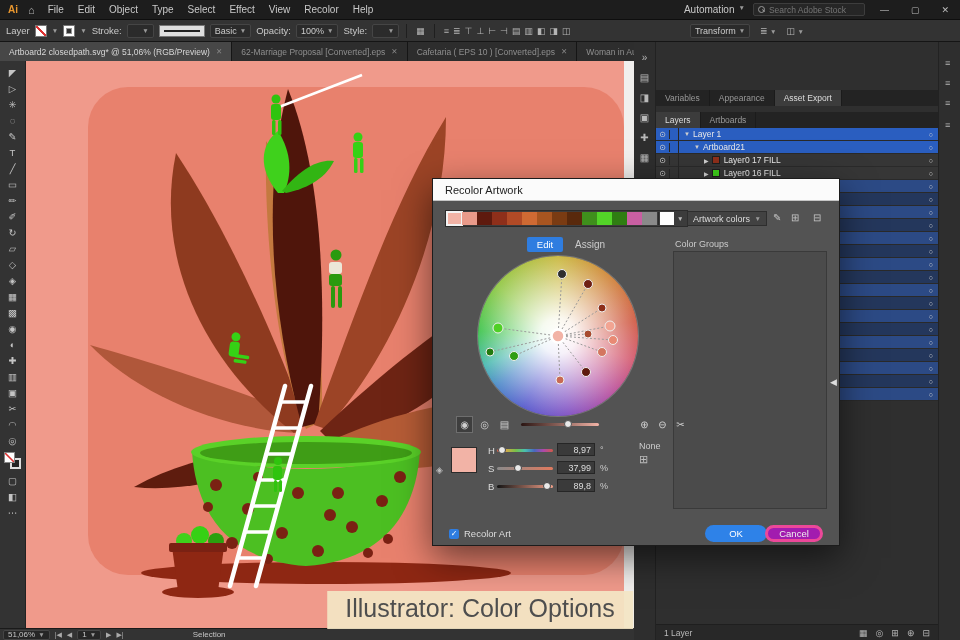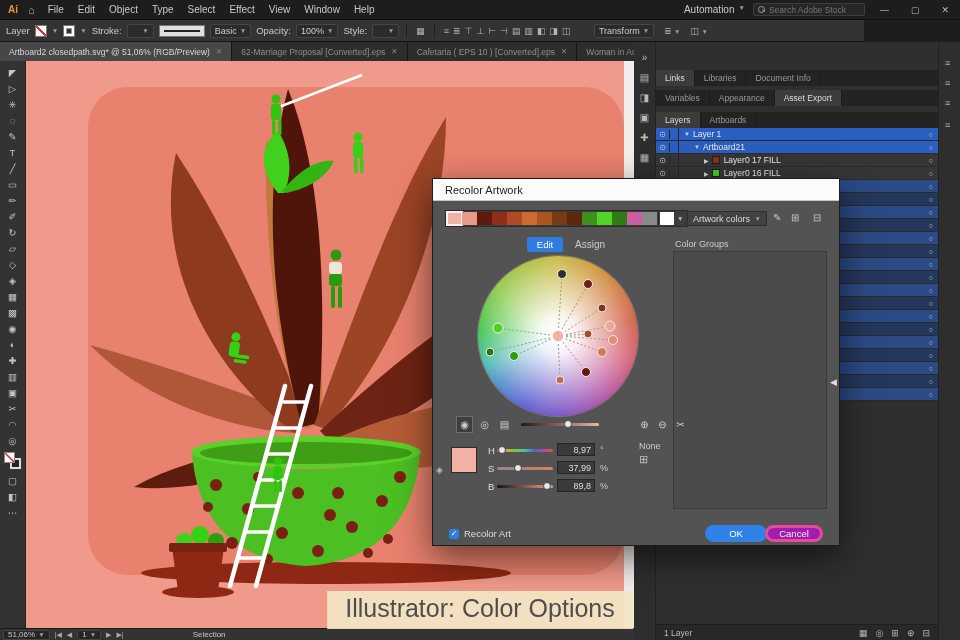--- a/index.html
+++ b/index.html
@@ -16,21 +16,21 @@
   .automation{display:flex;gap:4px;color:#c9c9c9}
   .searchbox{display:flex;align-items:center;gap:4px;width:112px;height:13px;background:#262626;border:1px solid #3d3d3d;border-radius:2px;padding:0 4px}
   .mag{position:relative;width:7px;height:7px;flex:0 0 auto}
   .mag::before{content:"";position:absolute;left:0;top:0;width:5px;height:5px;border:1px solid #999;border-radius:50%}
   .mag::after{content:"";position:absolute;left:4px;top:4px;width:3px;height:1px;background:#999;transform:rotate(45deg)}
   .searchbox input{background:transparent;border:none;outline:none;color:#bbb;font-size:8.5px;width:90px;font-family:"Liberation Sans",sans-serif}
   .winbtn{color:#bbb;font-size:9px;padding:0 7px;line-height:20px}
   .dd{font-size:6.5px;color:#9a9a9a}
 
   
-  .controlbar{position:absolute;left:0;top:20px;width:864px;height:22px;background:#333;border-bottom:1px solid #151515;display:flex;align-items:center;gap:5px;padding:0 6px;z-index:19}
+  .controlbar{position:absolute;left:0;top:20px;width:960px;height:22px;background:#333;border-bottom:1px solid #151515;display:flex;align-items:center;gap:5px;padding:0 6px;z-index:19}
   .cb-label{color:#c9c9c9;font-size:9.5px}
   .mini-sw{width:12px;height:12px;background:#fff;border:1px solid #777;position:relative}
   .mini-sw.none::after{content:"";position:absolute;inset:0;background:linear-gradient(45deg,transparent 42%,#d33 45%,#d33 55%,transparent 58%)}
   .mini-sw.stroke::after{content:"";position:absolute;inset:3px;background:#333;outline:1px solid #999}
   .cb-drop{display:flex;align-items:center;gap:3px;background:#2b2b2b;border:1px solid #454545;border-radius:2px;height:14px;padding:0 4px;color:#ccc;font-size:9px}
   .brush-prev{width:46px;height:12px;background:#dfdfdf;border:1px solid #777;display:flex;align-items:center;justify-content:center}
   .brush-prev i{display:block;width:36px;height:2px;background:#222}
   .sep{width:1px;height:14px;background:#1f1f1f;margin:0 2px}
   .align-ic{color:#b5b5b5;font-size:9px;padding:0 2px}
   .transform-grp{margin-left:auto;margin-right:150px;display:flex;align-items:center;gap:10px}
@@ -146,21 +146,21 @@
     <span class="ai-logo">Ai</span>
     <span class="home-ic">⌂</span>
     <div id="menu-items" style="display:flex">
         <div class="menu-item">File</div>
         <div class="menu-item">Edit</div>
         <div class="menu-item">Object</div>
         <div class="menu-item">Type</div>
         <div class="menu-item">Select</div>
         <div class="menu-item">Effect</div>
         <div class="menu-item">View</div>
-        <div class="menu-item">Window</div>
+        <div class="menu-item">Recolor</div>
         <div class="menu-item">Help</div>
       </div>
     <div class="mb-right">
       <div class="automation">
         <span>Automation</span>
           <span class="dd">▼</span>
       </div>
       <div class="searchbox">
         <span class="mag"></span>
         <input placeholder="Search Adobe Stock" style="">
@@ -384,25 +384,20 @@
   <div class="dock">
     <div class="dock-strip" id="dock-strip">
         <span class="dstrip-ic">»</span>
         <span class="dstrip-ic">▤</span>
         <span class="dstrip-ic">◨</span>
         <span class="dstrip-ic">▣</span>
         <span class="dstrip-ic">✚</span>
         <span class="dstrip-ic">▦</span>
       </div>
     <div class="dock-panels">
-      <div class="phdr" style="top:28px" id="hdr-links">
-          <div class="ptab active">Links</div>
-          <div class="ptab">Libraries</div>
-          <div class="ptab">Document Info</div>
-        </div>
       <div class="phdr" style="top:48px" id="hdr-vars">
           <div class="ptab">Variables</div>
           <div class="ptab">Appearance</div>
           <div class="ptab active">Asset Export</div>
         </div>
       <div class="phdr" style="top:70px" id="hdr-layers">
           <div class="ptab active">Layers</div>
           <div class="ptab">Artboards</div>
         </div>
       <div id="layer-list">

